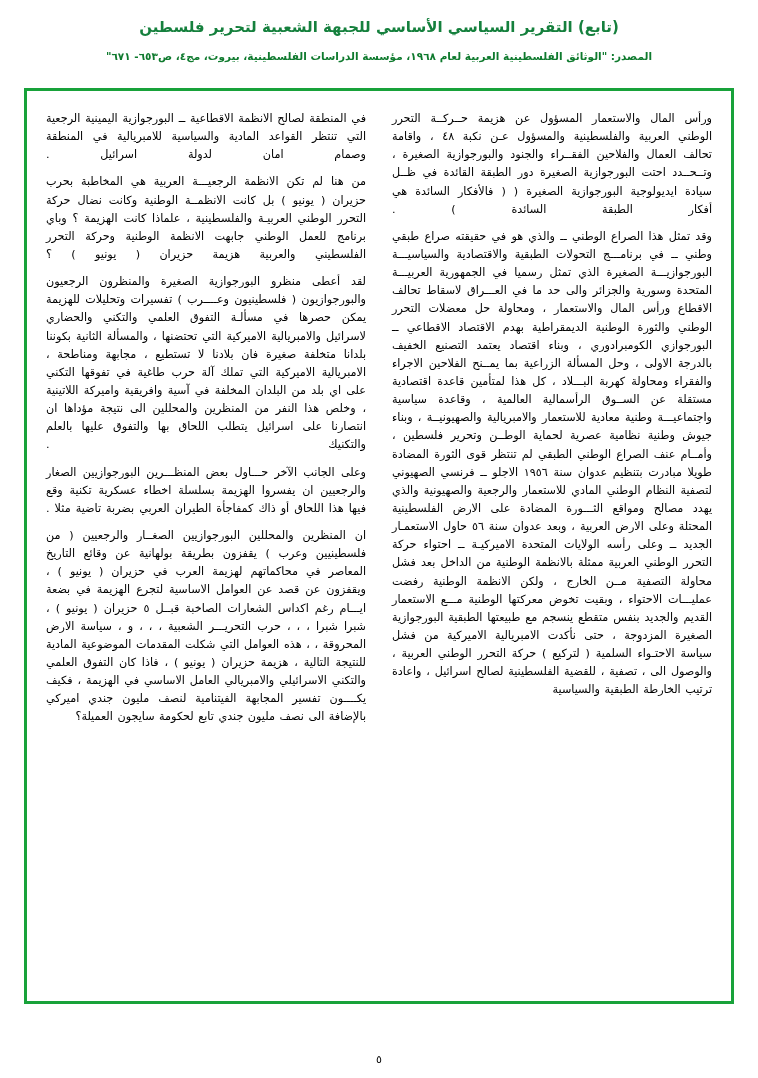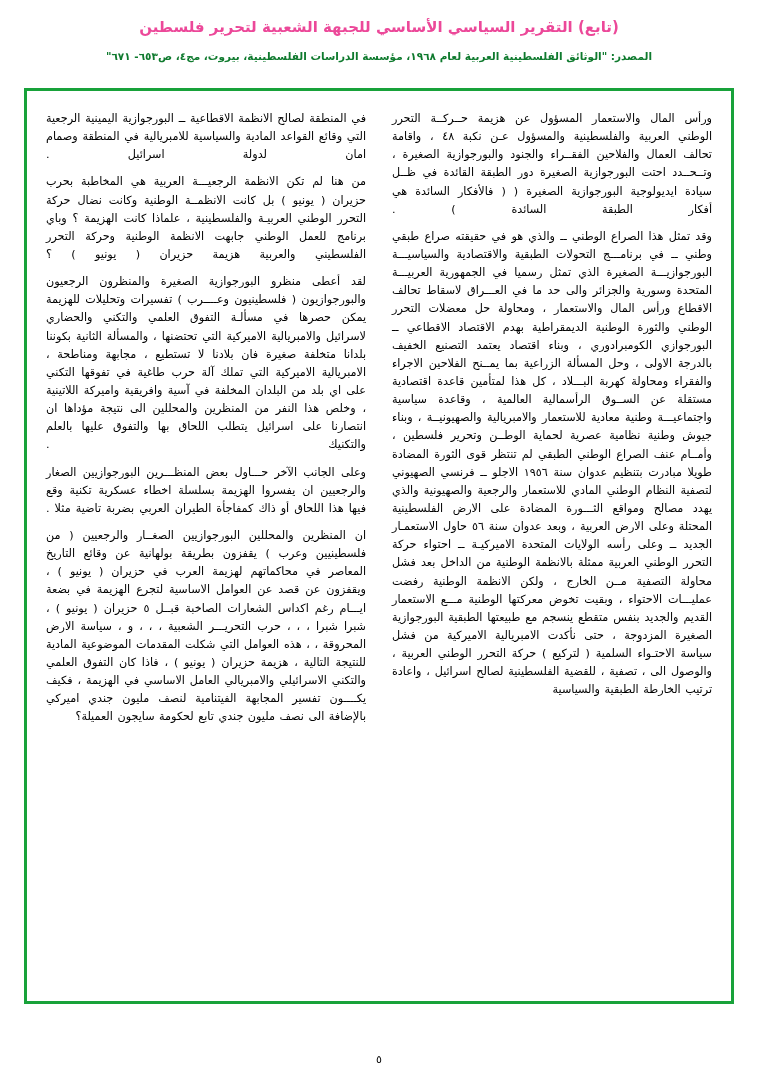--- a/index.html
+++ b/index.html
@@ -16,21 +16,21 @@
   }
   .page {
     width: 758px;
     height: 1078px;
     position: relative;
     box-sizing: border-box;
     padding: 0;
   }
   .doc-title {
     text-align: center;
-    color: #ec4899;
+    color: #15803d;
     font-weight: bold;
     font-size: 15px;
     margin: 16px 40px 0 40px;
     line-height: 1.5;
     direction: rtl;
   }
   .doc-source {
     text-align: center;
     color: #0f7a2e;
     font-weight: bold;
@@ -98,21 +98,21 @@
   <div class="frame"></div>
 
   <div class="columns">
 
     <div class="col">
       <p class="para">ورأس المال والاستعمار المسؤول عن هزيمة حــركــة التحرر الوطني العربية والفلسطينية والمسؤول عـن نكبة ٤٨ ، واقامة تحالف العمال والفلاحين الفقــراء والجنود والبورجوازية الصغيرة ، وتــحــدد احتت البورجوازية الصغيرة دور الطبقة القائدة في ظــل سيادة ايديولوجية البورجوازية الصغيرة ( ( فالأفكار السائدة هي أفكار الطبقة السائدة ) .</p>
       <p class="para last">وقد تمثل هذا الصراع الوطني ــ والذي هو في حقيقته صراع طبقي وطني ــ في برنامـــج التحولات الطبقية والاقتصادية والسياسيـــة البورجوازيـــة الصغيرة الذي تمثل رسميا في الجمهورية العربيـــة المتحدة وسورية والجزائر والى حد ما في العـــراق لاسقاط تحالف الاقطاع ورأس المال والاستعمار ، ومحاولة حل معضلات التحرر الوطني والثورة الوطنية الديمقراطية بهدم الاقتصاد الاقطاعي ــ البورجوازي الكومبرادوري ، وبناء اقتصاد يعتمد التصنيع الخفيف بالدرجة الاولى ، وحل المسألة الزراعية بما يمــنح الفلاحين الاجراء والفقراء ومحاولة كهربة البـــلاد ، كل هذا لمتأمين قاعدة اقتصادية مستقلة عن الســوق الرأسمالية العالمية ، وقاعدة سياسية واجتماعيـــة وطنية معادية للاستعمار والامبريالية والصهيونيــة ، وبناء جيوش وطنية نظامية عصرية لحماية الوطــن وتحرير فلسطين ، وأمــام عنف الصراع الوطني الطبقي لم تنتظر قوى الثورة المضادة طويلا مبادرت بتنظيم عدوان سنة ١٩٥٦ الاجلو ــ فرنسي الصهيوني لتصفية النظام الوطني المادي للاستعمار والرجعية والصهيونية والذي يهدد مصالح ومواقع الثـــورة المضادة على الارض الفلسطينية المحتلة وعلى الارض العربية ، وبعد عدوان سنة ٥٦ حاول الاستعمـار الجديد ــ وعلى رأسه الولايات المتحدة الاميركيـة ــ احتواء حركة التحرر الوطني العربية ممثلة بالانظمة الوطنية من الداخل بعد فشل محاولة التصفية مــن الخارج ، ولكن الانظمة الوطنية رفضت عمليـــات الاحتواء ، وبقيت تخوض معركتها الوطنية مـــع الاستعمار القديم والجديد بنفس متقطع ينسجم مع طبيعتها الطبقية البورجوازية الصغيرة المزدوجة ، حتى نأكدت الامبريالية الاميركية من فشل سياسة الاحتـواء السلمية ( لتركيع ) حركة التحرر الوطني العربية ، والوصول الى ، تصفية ، للقضية الفلسطينية لصالح اسرائيل ، واعادة ترتيب الخارطة الطبقية والسياسية</p>
     </div>
 
     <div class="col">
-      <p class="para">في المنطقة لصالح الانظمة الاقطاعية ــ البورجوازية اليمينية الرجعية التي وقائع القواعد المادية والسياسية للامبريالية في المنطقة وصمام امان لدولة اسرائيل .</p>
+      <p class="para">في المنطقة لصالح الانظمة الاقطاعية ــ البورجوازية اليمينية الرجعية التي تنتظر القواعد المادية والسياسية للامبريالية في المنطقة وصمام امان لدولة اسرائيل .</p>
       <p class="para">من هنا لم تكن الانظمة الرجعيـــة العربية هي المخاطبة بحرب حزيران ( يونيو ) بل كانت الانظمــة الوطنية وكانت نضال حركة التحرر الوطني العربيـة والفلسطينية ، علماذا كانت الهزيمة ؟ وباي برنامج للعمل الوطني جابهت الانظمة الوطنية وحركة التحرر الفلسطيني والعربية هزيمة حزيران ( يونيو ) ؟</p>
       <p class="para">لقد أعطى منظرو البورجوازية الصغيرة والمنظرون الرجعيون والبورجوازيون ( فلسطينيون وعــــرب ) تفسيرات وتحليلات للهزيمة يمكن حصرها في مسألـة التفوق العلمي والتكني والحضاري لاسرائيل والامبريالية الاميركية التي تحتضنها ، والمسألة الثانية بكوننا بلدانا متخلفة صغيرة فان بلادنا لا تستطيع ، مجابهة ومناطحة ، الامبريالية الاميركية التي تملك آلة حرب طاغية في تفوقها التكني على اي بلد من البلدان المخلفة في آسية وافريقية واميركة اللاتينية ، وخلص هذا النفر من المنظرين والمحللين الى نتيجة مؤداها ان انتصارنا على اسرائيل يتطلب اللحاق بها والتفوق عليها بالعلم والتكنيك .</p>
       <p class="para">وعلى الجانب الآخر حـــاول بعض المنظـــرين البورجوازيين الصغار والرجعيين ان يفسروا الهزيمة بسلسلة اخطاء عسكرية تكنية وقع فيها هذا اللحاق أو ذاك كمفاجأة الطيران العربي بضربة تاضية مثلا .</p>
       <p class="para last">ان المنظرين والمحللين البورجوازيين الصغــار والرجعيين ( من فلسطينيين وعرب ) يقفزون بطريقة بولهانية عن وقائع التاريخ المعاصر في محاكماتهم لهزيمة العرب في حزيران ( يونيو ) ، ويقفزون عن قصد عن العوامل الاساسية لتجرع الهزيمة في بضعة ايـــام رغم اكداس الشعارات الصاخبة قبــل ٥ حزيران ( يونيو ) ، شبرا شبرا ، ، ، حرب التحريـــر الشعبية ، ، ، و ، سياسة الارض المحروقة ، ، هذه العوامل التي شكلت المقدمات الموضوعية المادية للنتيجة التالية ، هزيمة حزيران ( يونيو ) ، فاذا كان التفوق العلمي والتكني الاسرائيلي والامبريالي العامل الاساسي في الهزيمة ، فكيف يكــــون تفسير المجابهة الفيتنامية لنصف مليون جندي اميركي بالإضافة الى نصف مليون جندي تابع لحكومة سايجون العميلة؟</p>
     </div>
 
   </div>
 
   <div class="page-number">٥</div>
 

